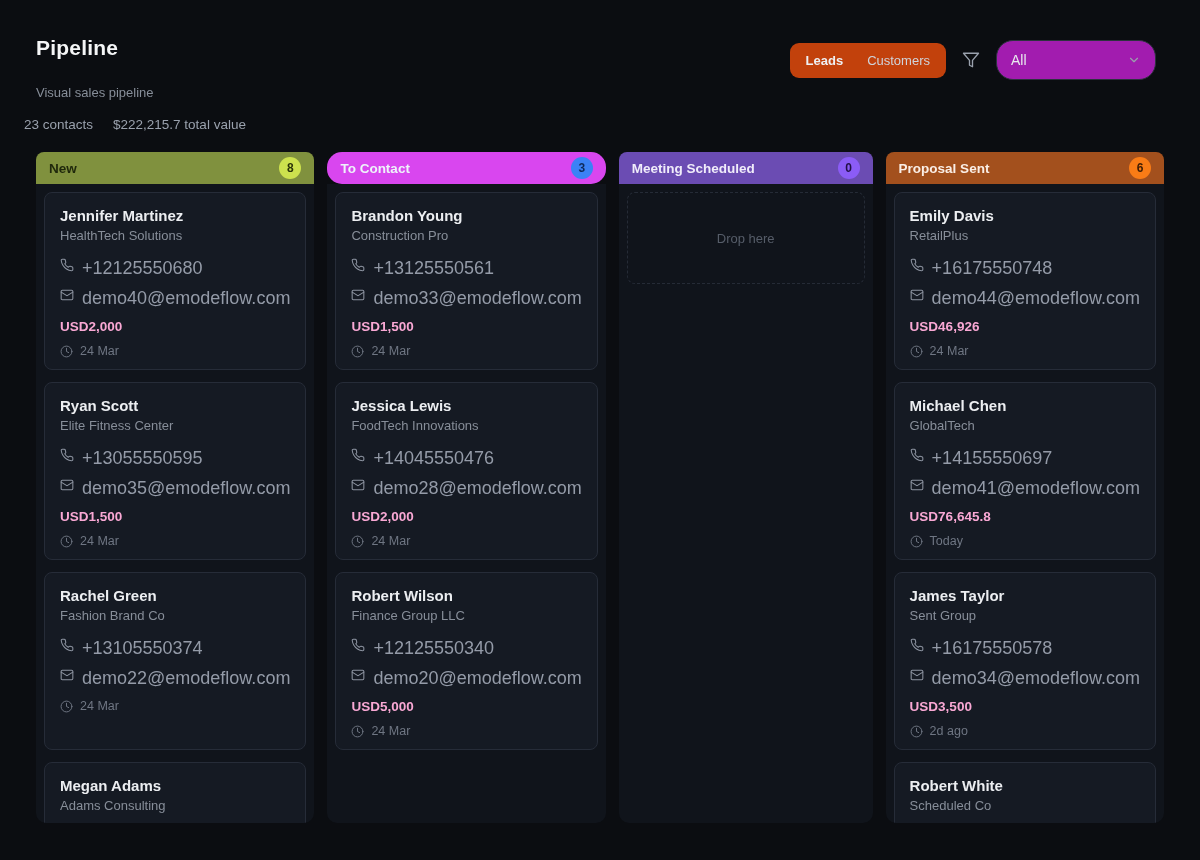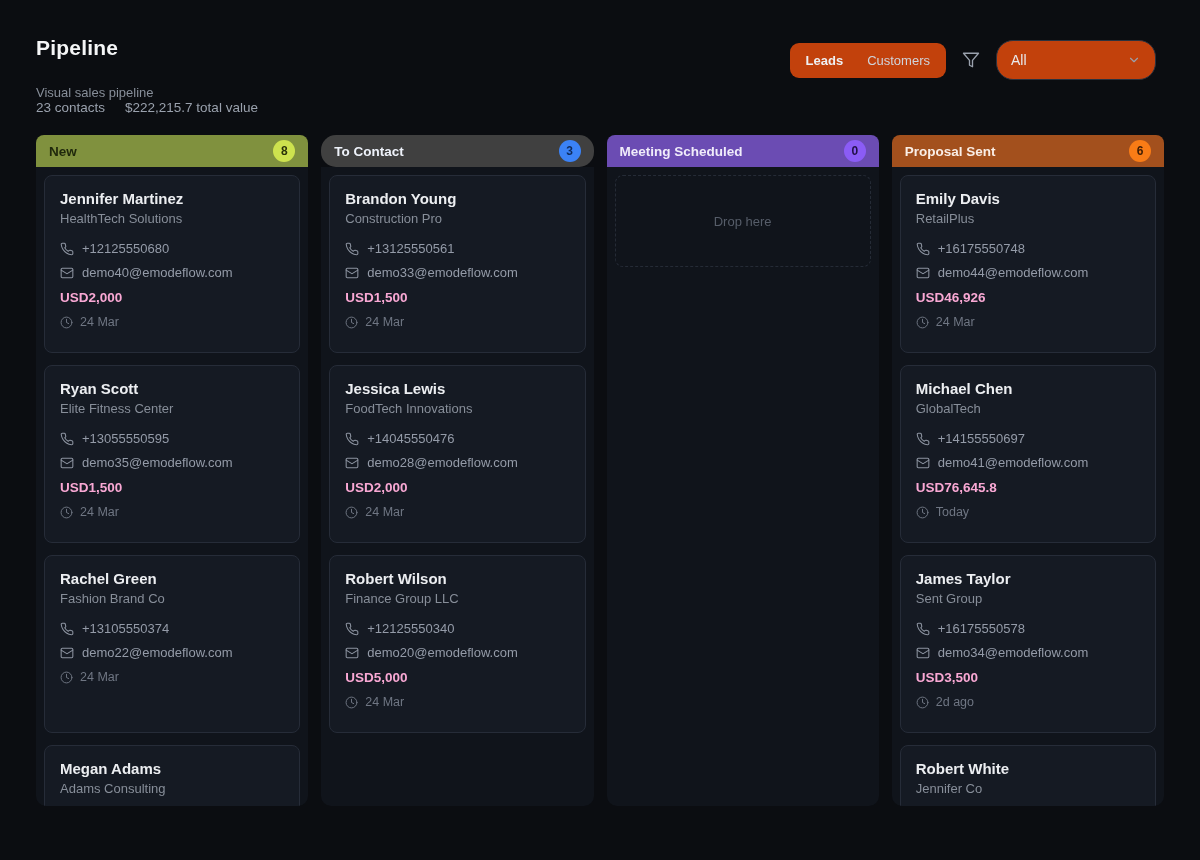--- a/index.html
+++ b/index.html
@@ -25,28 +25,28 @@
   .seg-btn {
     background: transparent; border: none; cursor: pointer;
     font-family: inherit; font-size: 13px; padding: 5px 10px; border-radius: 6px;
   }
   .seg-btn.primary { color: #eef0f3; font-weight: 600; }
   .seg-btn.secondary { color: #cfd4db; font-weight: 500; }
   .filter-btn { background: none; border: none; cursor: pointer; display: flex; align-items: center; padding: 2px; }
   .filter-btn svg { stroke: #9aa1ad; }
   .dropdown {
     width: 160px; height: 40px;
-    background: #c2410c; border: 1px solid #2c323e; border-radius: 17px;
+    background: #a21caf; border: 1px solid #2c323e; border-radius: 17px;
     display: flex; align-items: center; justify-content: space-between;
     padding: 0 14px; cursor: pointer;
   }
   .dropdown-value { font-size: 14px; color: #e8eaee; }
   .dropdown svg { stroke: #9aa1ad; }
   .stats-row {
-    display: flex; gap: 20px; padding: 0 36px; 
+    display: flex; gap: 20px; padding: 0 24px; margin-top: 17px;
     font-size: 13.5px; color: #9aa1ad;
   }
   
   .board {
     display: grid; grid-template-columns: repeat(4, 1fr); gap: 13px;
     margin: 20px 36px 0 36px;
   }
   .column { display: flex; flex-direction: column; }
   .column-header {
     height: 24px; border-radius: 8px 8px 0 0;
@@ -66,21 +66,21 @@
   }
   
   .card {
     background: #151a23; border: 1px solid #262c38; border-radius: 8px;
     min-height: 178px; max-height: 178px; flex: 0 0 178px;
     padding: 14px 15px; overflow: hidden; cursor: grab;
   }
   .card-name { font-size: 15px; font-weight: 600; color: #eceef1; }
   .card-company { font-size: 13px; color: #878e99; margin-top: 4px; }
   .card-contact { margin-top: 15px; display: flex; flex-direction: column; gap: 9px; }
-  .contact-row { display: flex; align-items: center; gap: 8px; font-size: 13px; color: #949ba8; }
+  .contact-row { display: flex; align-items: flex-start; gap: 8px; font-size: 18px; color: #949ba8; }
   .contact-row svg { stroke: #8d94a1; flex: 0 0 auto; }
   .card-value { font-size: 13.5px; font-weight: 700; color: #f9a8d4; margin-top: 10px; }
   .card-date {
     display: flex; align-items: center; gap: 7px;
     font-size: 12.5px; color: #6f7683; margin-top: 10px;
   }
   .card-date svg { stroke: #6f7683; }
   .drop-zone {
     border: 1.5px dashed #252b36; border-radius: 8px;
     height: 92px; display: flex; align-items: center; justify-content: center;
@@ -234,21 +234,21 @@
 
   <div class="card">
     <div class="card-name">Megan Adams</div>
     <div class="card-company">Adams Consulting</div>
 
   </div>
 </div>
   </div>
 
   <div class="column">
-    <div class="column-header" style="background: #404040; border-radius: 15px;">
+    <div class="column-header" style="background: #d946ef; border-radius: 15px;">
       <span class="column-title" style="color: rgb(238, 242, 250);">To Contact</span>
       <span class="count-badge" style="background: rgb(59, 130, 246); color: rgb(14, 42, 92);">3</span>
     </div>
     <div class="column-body">
   <div class="card">
     <div class="card-name">Brandon Young</div>
     <div class="card-company">Construction Pro</div>
     <div class="card-contact">
       <div class="contact-row">
         <span style="display:flex;">
@@ -463,18 +463,18 @@
                 <circle cx="12" cy="12" r="10"></circle>
                 <polyline points="12 6 12 12 16 14"></polyline>
               </svg>
       </span>
       <span>2d ago</span>
     </div>
   </div>
 
   <div class="card">
     <div class="card-name">Robert White</div>
-    <div class="card-company">Jennifer Co</div>
+    <div class="card-company">Scheduled Co</div>
 
   </div>
 </div>
   </div>
 </div>
 
 </body></html>

